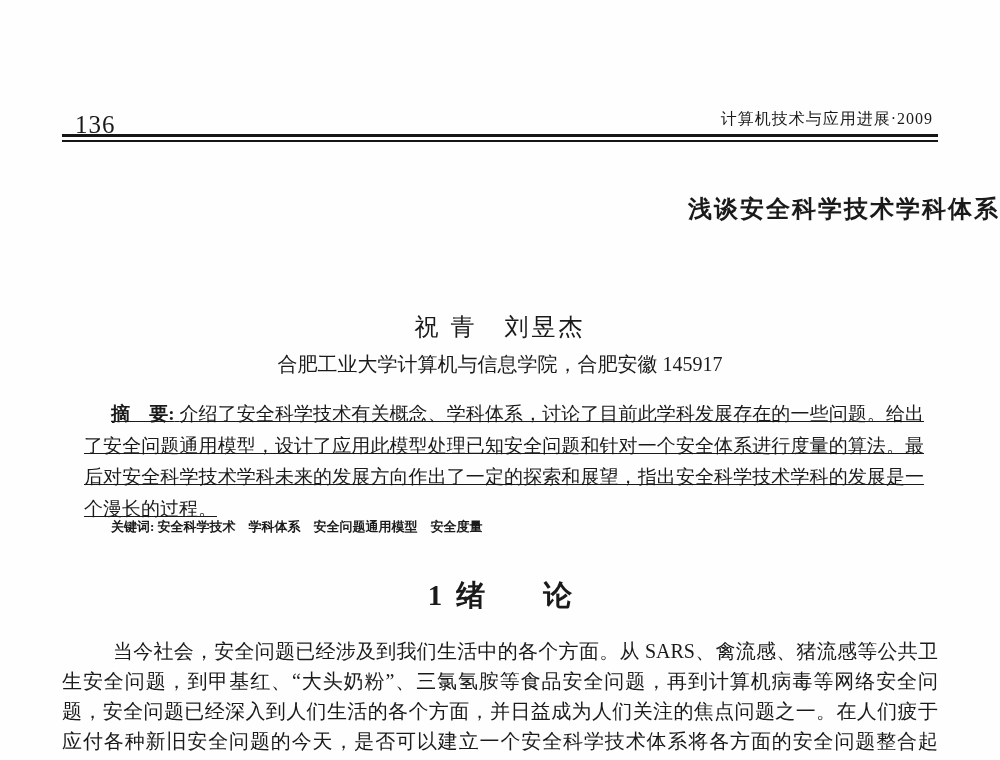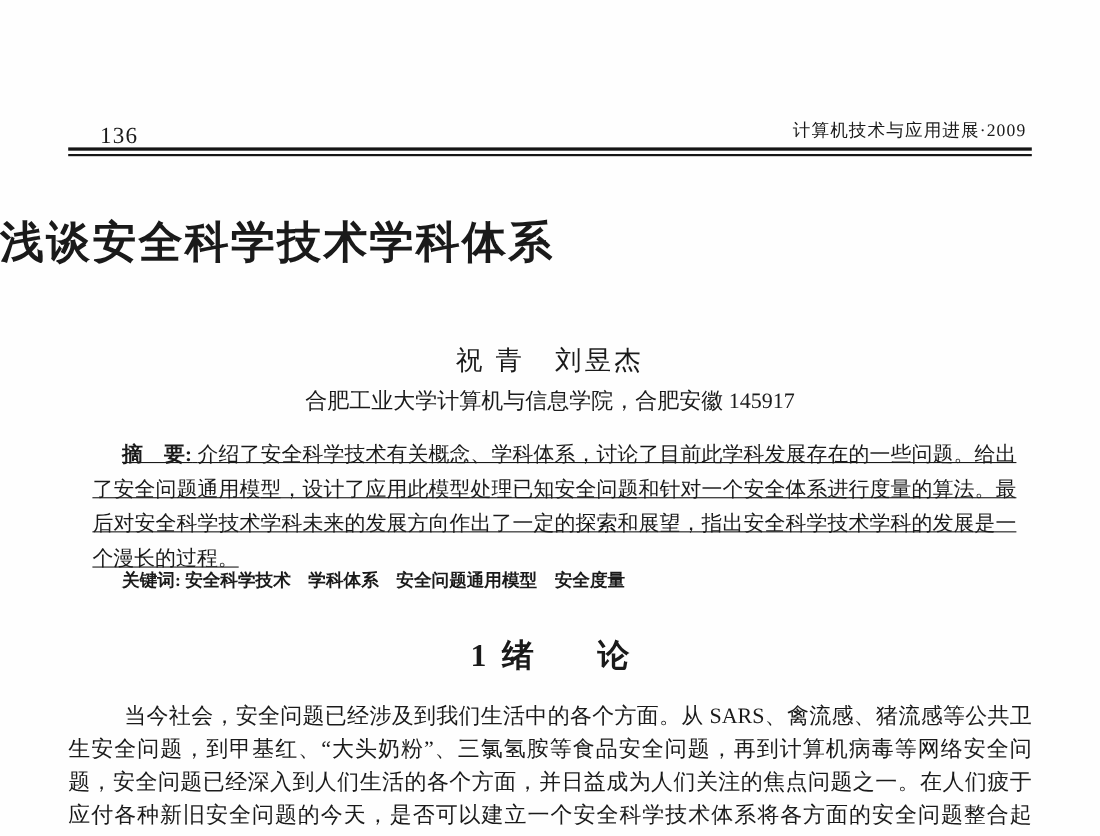--- a/index.html
+++ b/index.html
@@ -6,42 +6,42 @@
   html, body { width: 1000px; height: 760px; }
   body {
     position: relative;
     background: #fefefe;
     overflow: hidden;
     color: #1a1a1a;
     font-family: "Liberation Serif", "DejaVu Serif", serif;
   }
   .hdr-page-num {
     position: absolute;
-    left: 91px; top: 111px;
-    font-size: 21px;
+    left: 75px; top: 111px;
+    font-size: 25px;
     letter-spacing: 1px;
   }
   .hdr-journal {
     position: absolute;
     right: 67px; top: 109px;
     font-size: 16px;
     letter-spacing: 1px;
   }
   .rule {
     position: absolute;
     left: 62px; right: 62px;
     background: #161616;
   }
   .rule-thick { top: 134px; height: 3px; }
   .rule-thin  { top: 140px; height: 2px; }
   .title {
     position: absolute;
     left: 0; right: 0; top: 193px;
-    text-align: left;
-    font-size: 40px;
+    text-align: right;
+    font-size: 24px;
     font-weight: bold;
     letter-spacing: 2px;
   }
   .authors {
     position: absolute;
     left: 0; right: 0; top: 311px;
     text-align: center;
     font-size: 24px;
     letter-spacing: 3px;
   }
@@ -57,21 +57,21 @@
     font-size: 19px;
     line-height: 31.5px;
     text-align: justify;
     text-indent: 27px;
     text-decoration: underline;
   }
   .abstract .label { font-weight: bold; }
   .keywords {
     position: absolute;
     left: 84px; width: 840px; top: 518px;
-    font-size: 16px;
+    font-size: 13px;
     font-weight: bold;
     text-indent: 27px;
   }
   .section-heading {
     position: absolute;
     left: 0; right: 0; top: 576px;
     text-align: center;
     font-size: 29px;
     font-weight: 700;
   }

